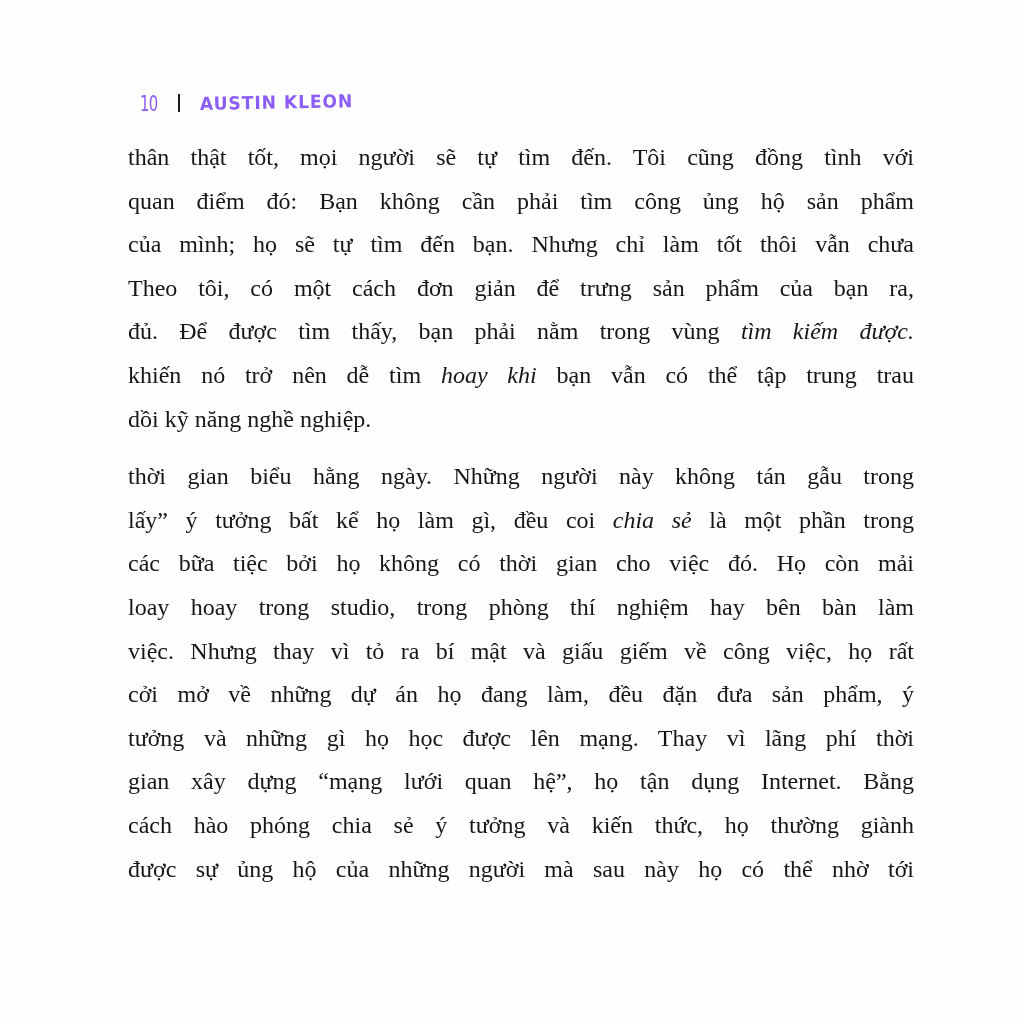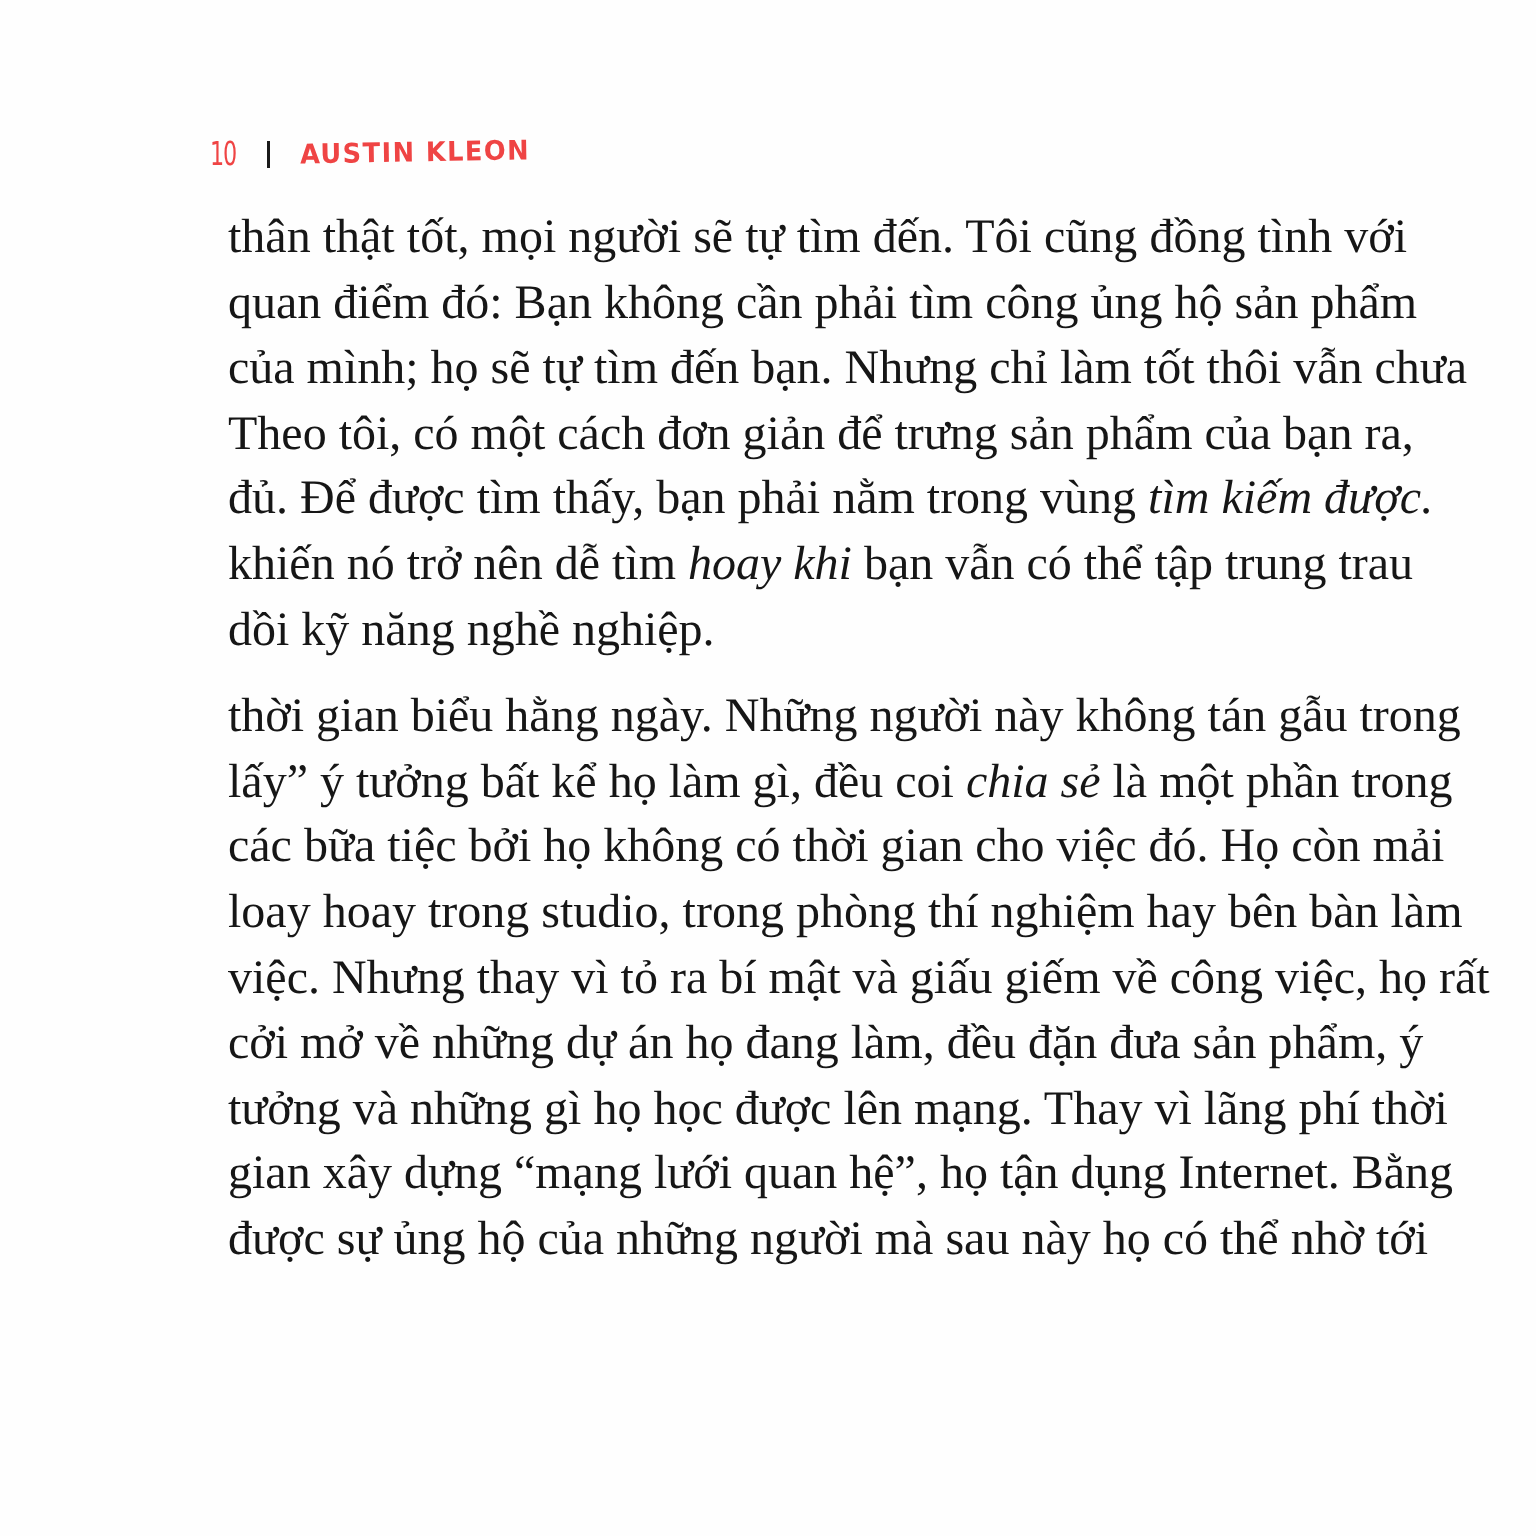--- a/index.html
+++ b/index.html
@@ -21,21 +21,21 @@
       background: #fefefe;
     }
     .running-header {
       position: absolute;
       left: 140px;
       top: 88px;
       height: 30px;
       display: flex;
       align-items: center;
       font-family: "DejaVu Sans", sans-serif;
-      color: #ef4444;
+      color: #8b5cf6;
     }
     .page-number {
       font-family: "DejaVu Sans Condensed", "DejaVu Sans", sans-serif;
       font-size: 22px;
       letter-spacing: -1px;
       transform: scaleX(0.75);
       transform-origin: left center;
       width: 22px;
     }
     .sep {
@@ -49,25 +49,25 @@
     .author {
       font-family: "DejaVu Sans", sans-serif;
       font-size: 18px;
       font-weight: bold;
       letter-spacing: 1px;
       transform: scaleX(0.95) rotate(-1deg);
       transform-origin: left center;
     }
     .body-text {
       position: absolute;
-      left: 152px;
+      left: 128px;
       top: 136px;
       width: 786px;
       font-family: "Liberation Serif", "DejaVu Serif", serif;
-      font-size: 32px;
+      font-size: 24px;
       line-height: 43.6px;
       color: #161616;
     }
     .line {
       display: block;
       white-space: nowrap;
       text-align: justify;
       text-align-last: justify;
       height: 43.6px;
     }
@@ -107,16 +107,17 @@
       <div class="para-gap"></div>
       <div class="paragraph">
         <span class="line"><span>thời gian biểu hằng ngày. Những người này không tán gẫu trong</span></span>
         <span class="line"><span>lấy” ý tưởng bất kể họ làm gì, đều coi </span><em>chia sẻ</em><span> là một phần trong</span></span>
         <span class="line"><span>các bữa tiệc bởi họ không có thời gian cho việc đó. Họ còn mải</span></span>
         <span class="line"><span>loay hoay trong studio, trong phòng thí nghiệm hay bên bàn làm</span></span>
         <span class="line"><span>việc. Nhưng thay vì tỏ ra bí mật và giấu giếm về công việc, họ rất</span></span>
         <span class="line"><span>cởi mở về những dự án họ đang làm, đều đặn đưa sản phẩm, ý</span></span>
         <span class="line"><span>tưởng và những gì họ học được lên mạng. Thay vì lãng phí thời</span></span>
         <span class="line"><span>gian xây dựng “mạng lưới quan hệ”, họ tận dụng Internet. Bằng</span></span>
+        <span class="line"><span>cách hào phóng chia sẻ ý tưởng và kiến thức, họ thường giành</span></span>
         <span class="line"><span>được sự ủng hộ của những người mà sau này họ có thể nhờ tới</span></span>
       </div>
     </div>
 </div>
 
 </body></html>

